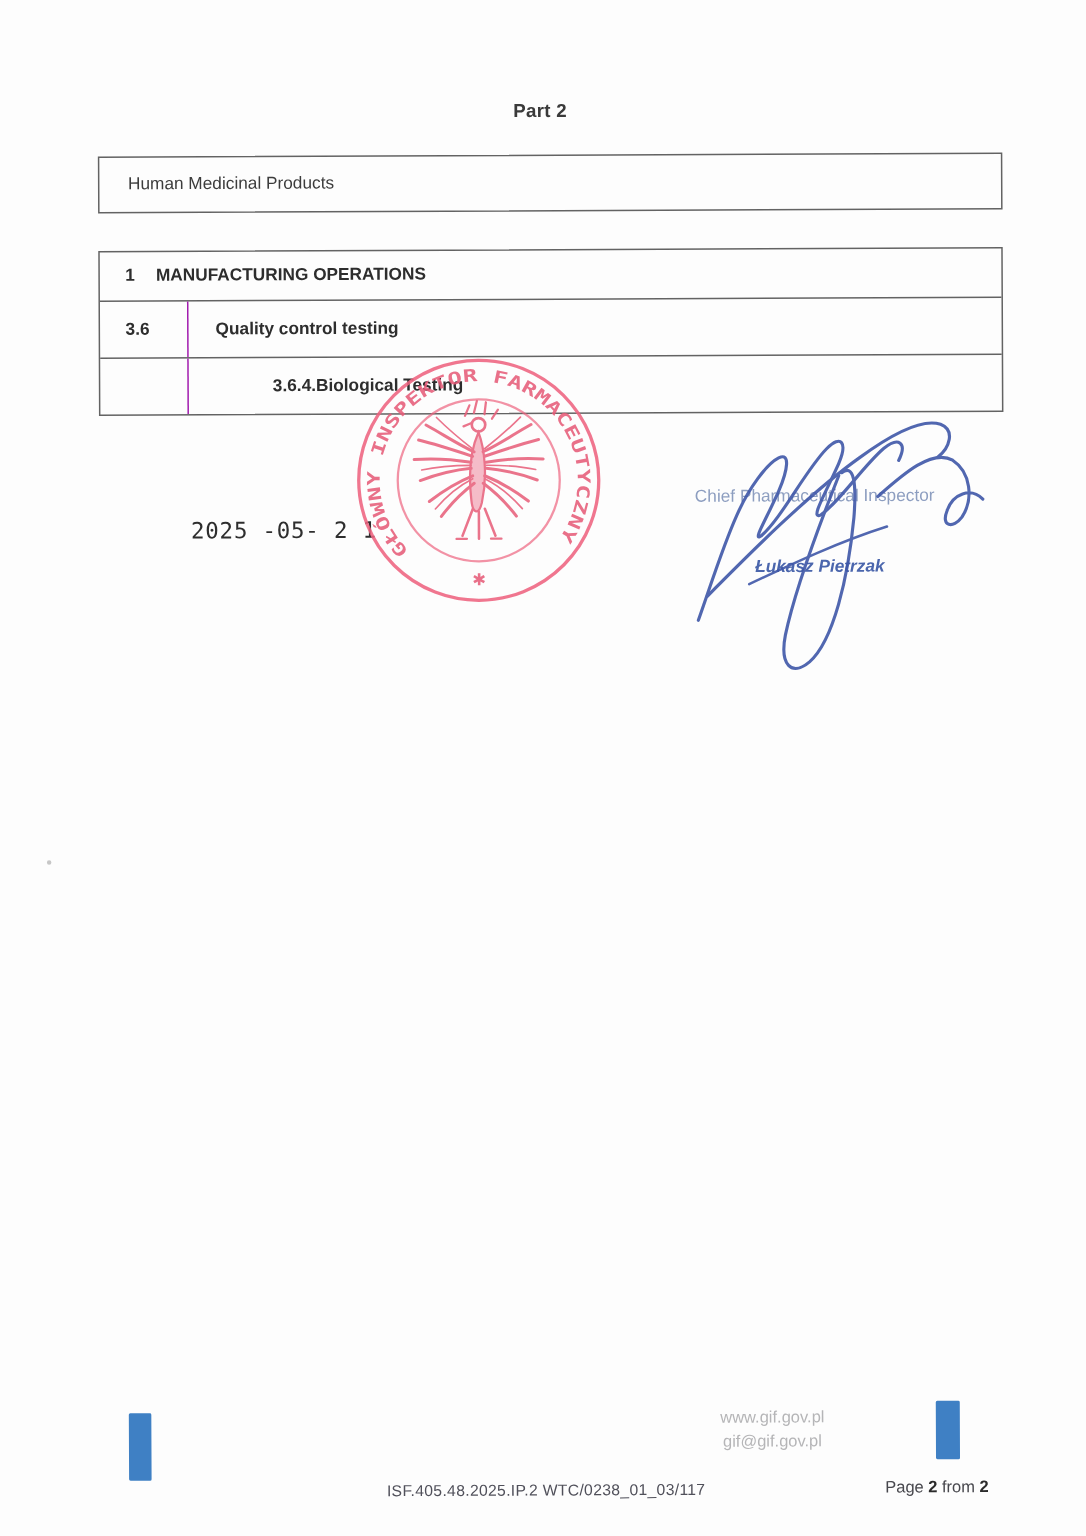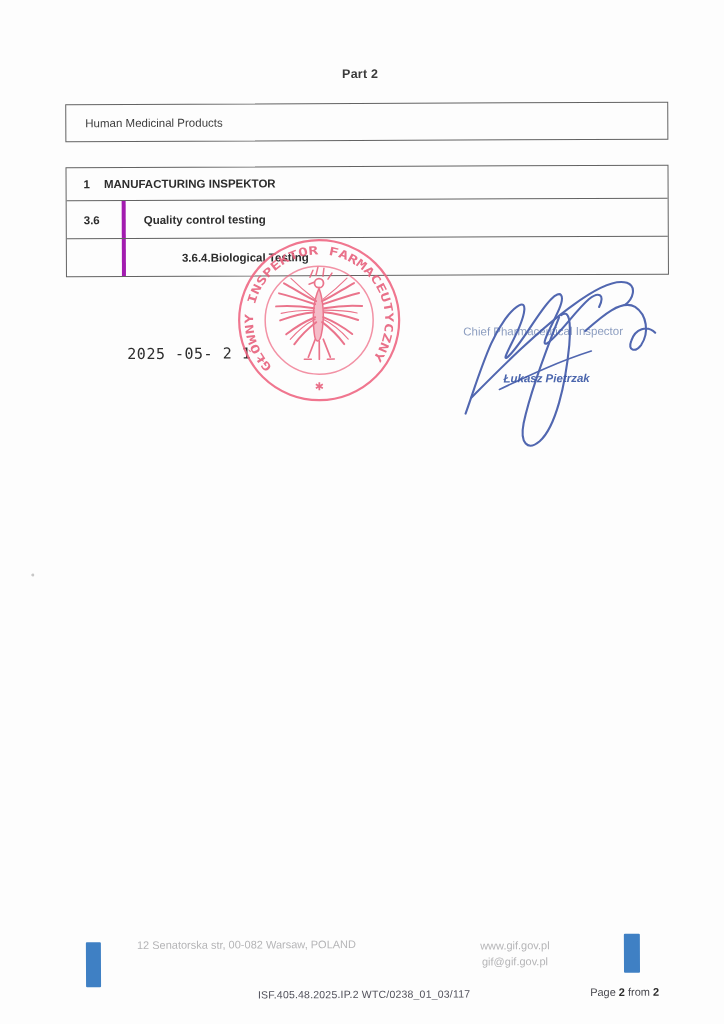--- a/index.html
+++ b/index.html
@@ -27,21 +27,21 @@
   .optable{
     position:absolute;left:67px;top:166px;width:601px;
     border:1px solid #636363;
   }
   .trow{display:flex;align-items:center;font-size:11.5px;font-weight:bold;color:#2d2d2d;}
   .trow + .trow{border-top:1px solid #636363;}
   .r1{height:32px;padding-left:17px;}
   .r1 .num{margin-right:14px;}
   .r2,.r3{height:37px;padding:0;}
   .cellA{width:59px;align-self:stretch;display:flex;align-items:center;
-         padding-left:17px;border-right:4px solid #a21caf;box-sizing:border-box;}
+         padding-left:17px;border-right:1px solid #a21caf;box-sizing:border-box;}
   .cellB{flex:1;display:flex;align-items:center;padding-left:18px;}
   .r3 .sub{margin-left:38px;}
 
   .datestamp{
     position:absolute;left:128px;top:344px;
     font-family:"DejaVu Sans Mono",monospace;
     font-size:15px;color:#2e2e2e;letter-spacing:.5px;
   }
 
   .stamp-svg{position:absolute;left:230px;top:230px;}
@@ -90,21 +90,21 @@
 
   <div class="heading">Part 2</div>
 
   <div class="box1">
     <div class="txt">Human Medicinal Products</div>
   </div>
 
   <div class="optable">
     <div class="trow r1">
       <span class="num">1</span>
-      <span>MANUFACTURING INSPEKTOR</span>
+      <span>MANUFACTURING OPERATIONS</span>
     </div>
     <div class="trow r2">
       <div class="cellA">3.6</div>
       <div class="cellB">Quality control testing</div>
     </div>
     <div class="trow r3">
       <div class="cellA"></div>
       <div class="cellB">
         <span class="sub">3.6.4.</span>
         <span>Biological Testing</span>
@@ -168,21 +168,20 @@
       <path d="M500 390 C 530 376 560 362 592 352" stroke-width="1.7"></path>
     </g>
   </svg>
 
   <div class="speck"></div>
 
   <div class="accent-bar bar-left" style="background: rgb(63, 128, 196);"></div>
   <div class="accent-bar bar-right" style="background: rgb(63, 128, 196);"></div>
 
   <div class="addr">
-    <div>12 Senatorska str, 00-082 Warsaw, POLAND</div>
   </div>
 
   <div class="links">
     <div>www.gif.gov.pl</div>
     <div>gif@gif.gov.pl</div>
   </div>
 
   <div class="refline">ISF.405.48.2025.IP.2 WTC/0238_01_03/117</div>
 
   <div class="pagination">

